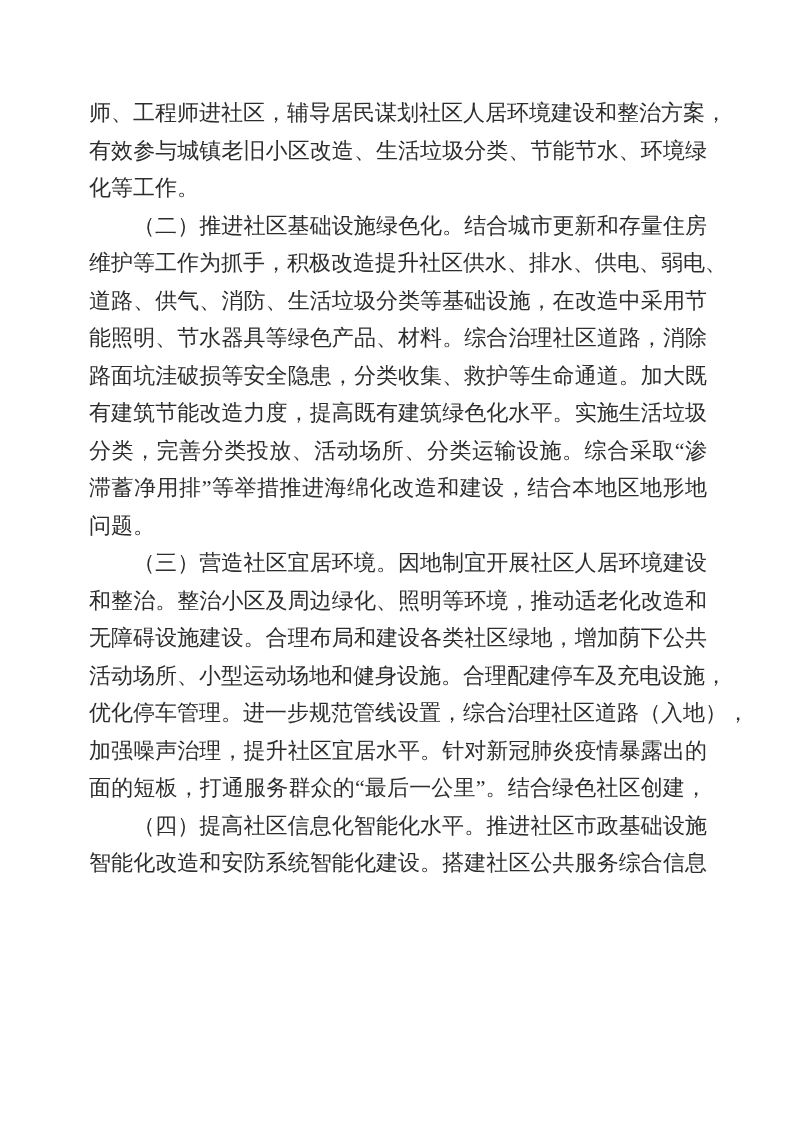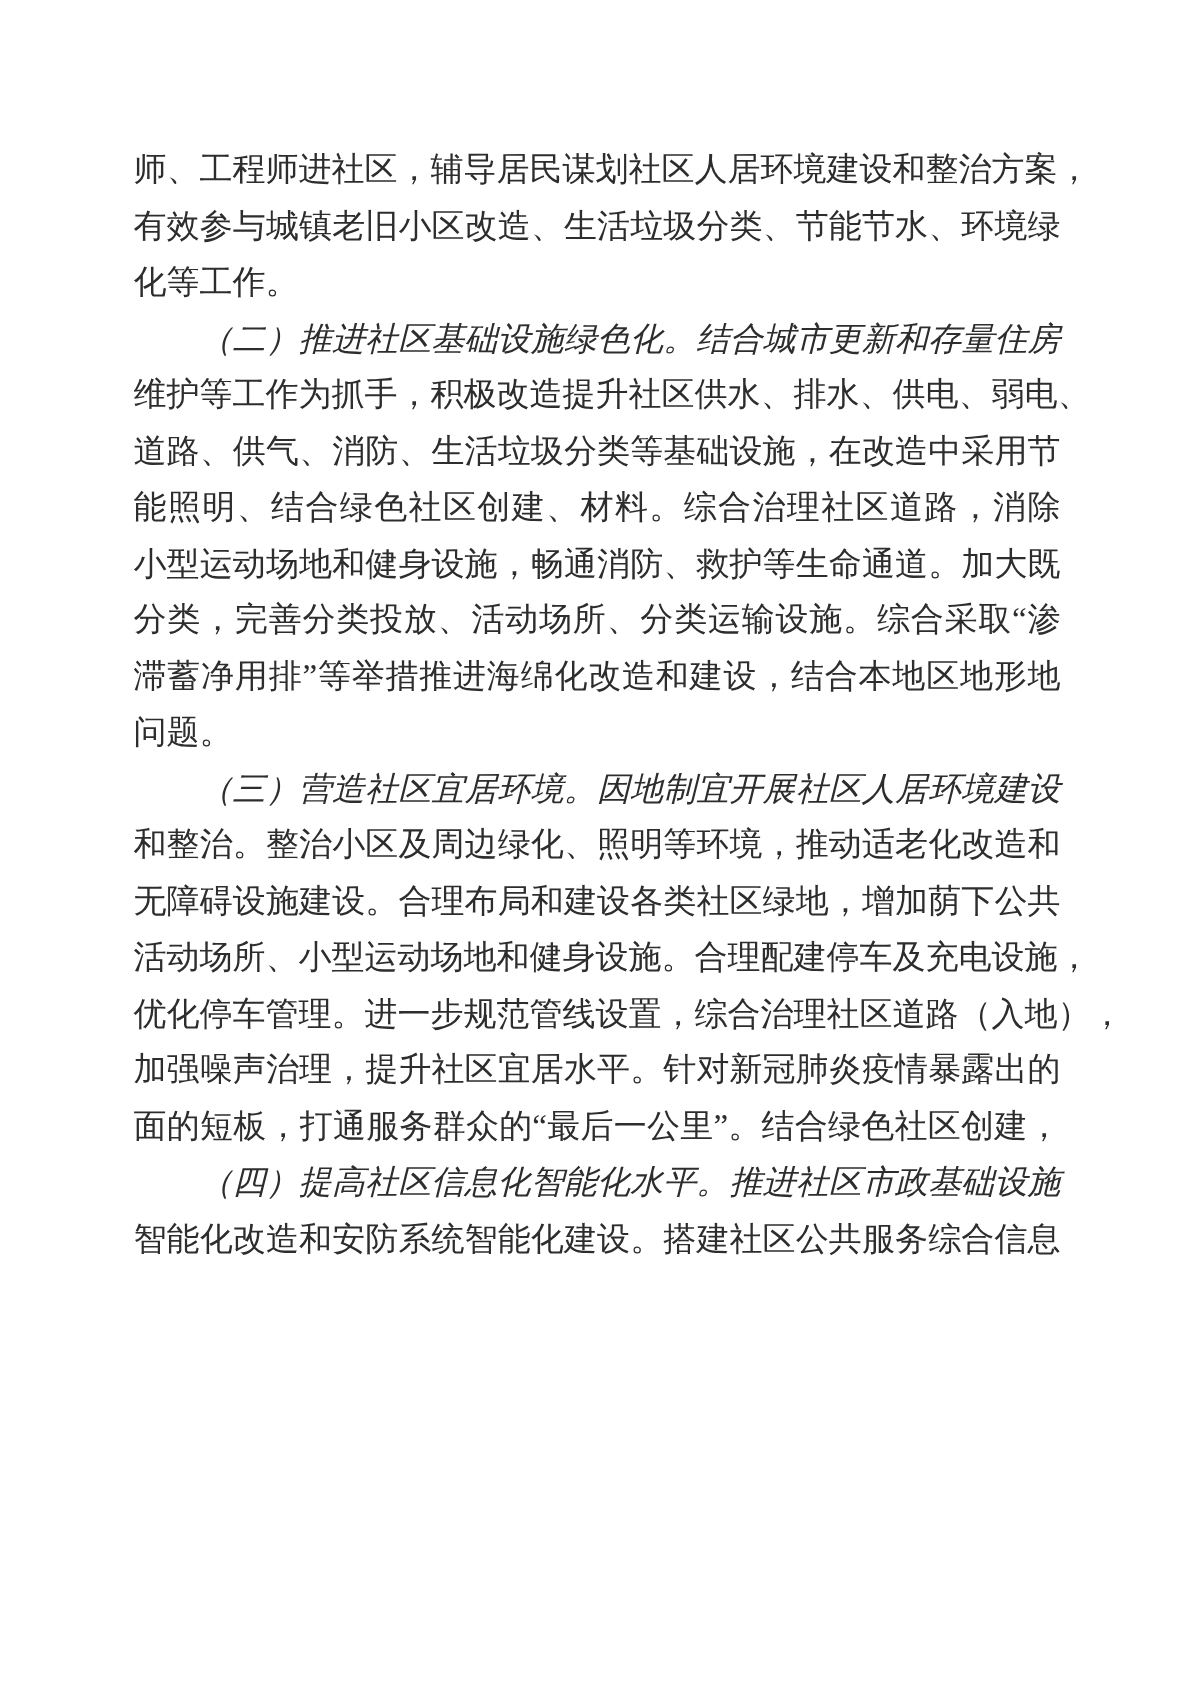--- a/index.html
+++ b/index.html
@@ -34,21 +34,20 @@
     text-align: justify;
     text-align-last: justify;
     text-justify: inter-ideograph;
     overflow: visible;
   }
   .line.last {
     text-align-last: left;
   }
   .line.indent {
     text-indent: 2em;
-    font-style: italic;
   }
   .page-footer {
     position: absolute;
     top: 1032px;
     left: 0;
     width: 100%;
     text-align: center;
     font-size: 16px;
     line-height: 20px;
     color: #2d2d2d;
@@ -63,22 +62,23 @@
     <div class="paragraph">
       <div class="line">师、工程师进社区，辅导居民谋划社区人居环境建设和整治方案，</div>
       <div class="line">有效参与城镇老旧小区改造、生活垃圾分类、节能节水、环境绿</div>
       <div class="line last">化等工作。</div>
     </div>
 
     <div class="paragraph">
       <div class="line indent">（二）推进社区基础设施绿色化。结合城市更新和存量住房</div>
       <div class="line">维护等工作为抓手，积极改造提升社区供水、排水、供电、弱电、</div>
       <div class="line">道路、供气、消防、生活垃圾分类等基础设施，在改造中采用节</div>
-      <div class="line">能照明、结合绿色社区创建、材料。综合治理社区道路，消除</div>
-      <div class="line">小型运动场地和健身设施，畅通消防、救护等生命通道。加大既</div>
+      <div class="line">能照明、节水器具等绿色产品、材料。综合治理社区道路，消除</div>
+      <div class="line">路面坑洼破损等安全隐患，分类收集、救护等生命通道。加大既</div>
+      <div class="line">有建筑节能改造力度，提高既有建筑绿色化水平。实施生活垃圾</div>
       <div class="line">分类，完善分类投放、活动场所、分类运输设施。综合采取“渗</div>
       <div class="line">滞蓄净用排”等举措推进海绵化改造和建设，结合本地区地形地</div>
       <div class="line last">问题。</div>
     </div>
 
     <div class="paragraph">
       <div class="line indent">（三）营造社区宜居环境。因地制宜开展社区人居环境建设</div>
       <div class="line">和整治。整治小区及周边绿化、照明等环境，推动适老化改造和</div>
       <div class="line">无障碍设施建设。合理布局和建设各类社区绿地，增加荫下公共</div>
       <div class="line">活动场所、小型运动场地和健身设施。合理配建停车及充电设施，</div>

